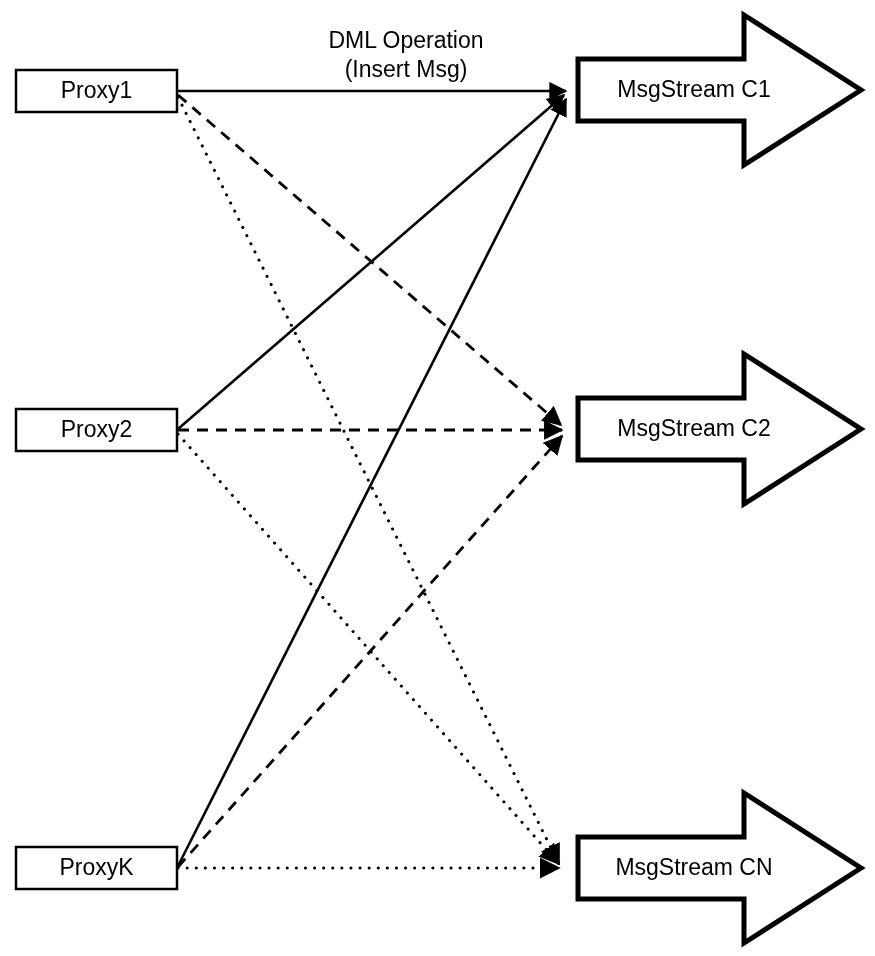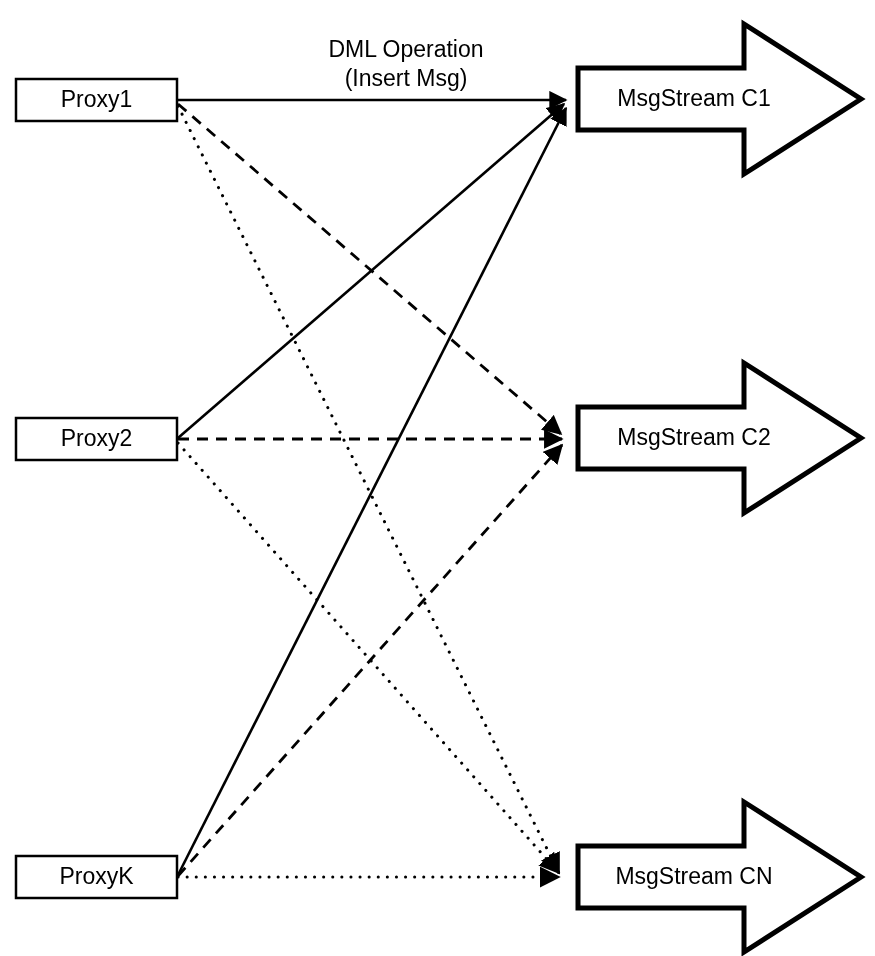--- a/index.html
+++ b/index.html
@@ -11,21 +11,20 @@
     width: 875px;
     height: 956px;
     font-family: "Liberation Sans", sans-serif;
     overflow: hidden;
   }
   #diagram-root {
     position: relative;
     width: 875px;
     height: 746px;
     background: #ffffff;
-    margin-top: 9px;
   }
   svg.diagram-canvas {
     display: block;
     width: 875px;
     height: 956px;
   }
   .node-box-rect {
     fill: #ffffff;
     stroke: #000000;
     stroke-width: 2.5;

